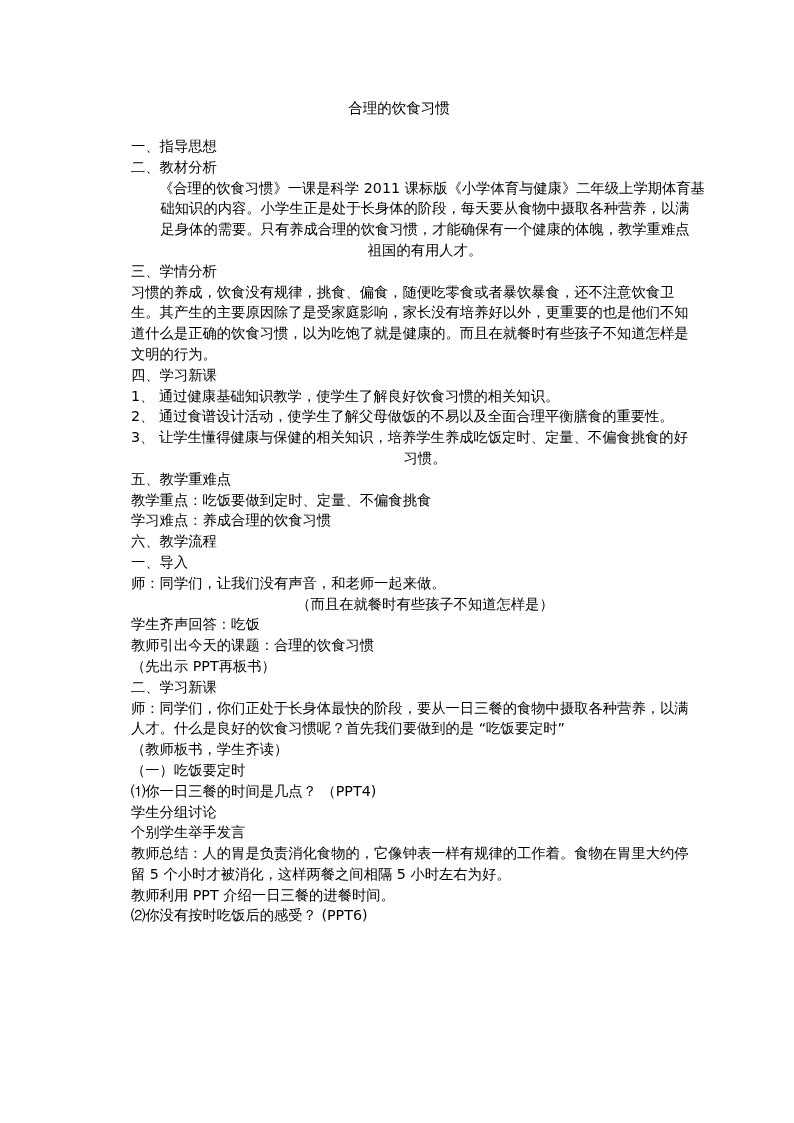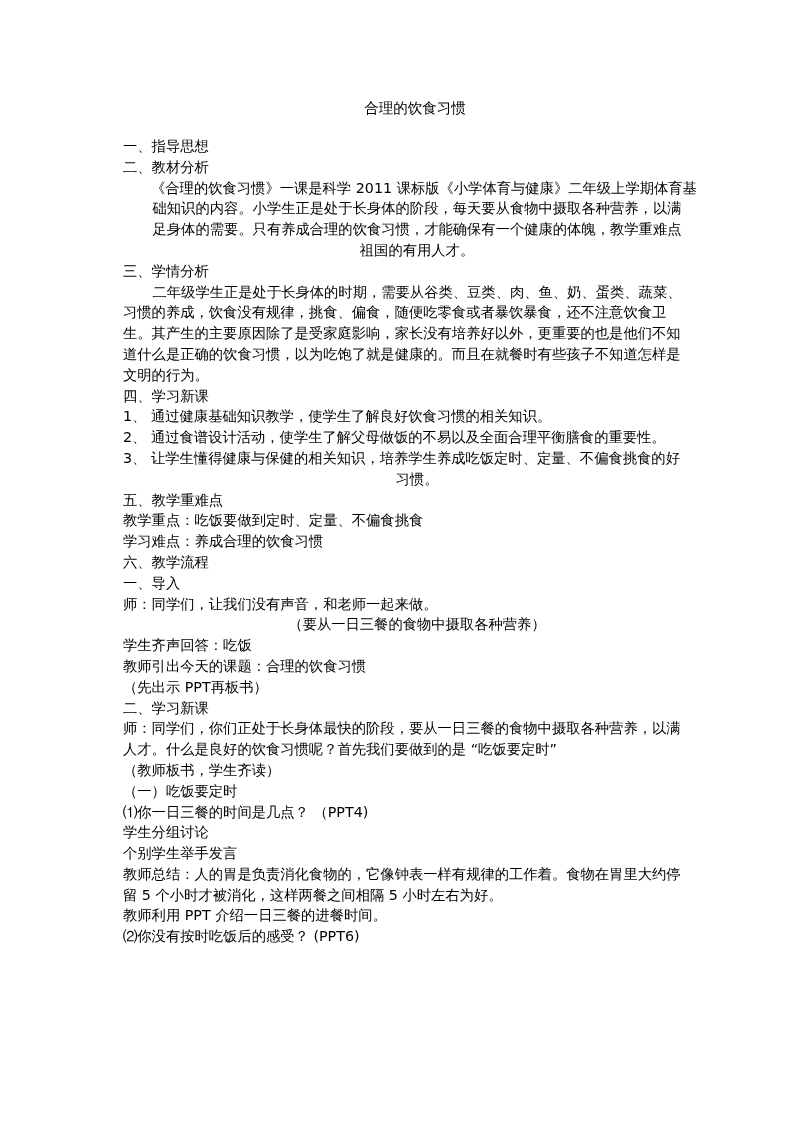--- a/index.html
+++ b/index.html
@@ -1,54 +1,53 @@
 <!DOCTYPE html>
 <html><head>
 <meta charset="utf-8">
 <style>
   html, body { margin: 0; padding: 0; background: #ffffff; }
   body { width: 794px; height: 1123px; position: relative; overflow: hidden;
          font-family: "DejaVu Sans", "Liberation Sans", sans-serif; color: #000; }
   .page { position: absolute; left: 119px; top: 0; width: 560px; }
-  .title { position: absolute; top: 98px; left: 16px; width: 560px; text-align: center;
+  .title { position: absolute; top: 98px; left: 0; width: 560px; text-align: center;
            font-size: 14.5px; line-height: 20px; }
-  .body { position: absolute; top: 136px; left: 4px; width: 560px; font-size: 14.3px; line-height: 20.8px; }
+  .body { position: absolute; top: 136px; left: 12px; width: 560px; font-size: 14.3px; line-height: 20.8px; }
   .line { white-space: nowrap; height: 20.8px; }
   .indent1 { padding-left: 28px; text-align: center; }
 </style>
 </head>
 <body>
 
 <div class="page">
   <div class="title">合理的饮食习惯</div>
   <div class="body" id="doc-body">
       <div class="line">一、指导思想</div>
       <div class="line">二、教材分析</div>
       <div class="line indent1">《合理的饮食习惯》一课是科学 2011 课标版《小学体育与健康》二年级上学期体育基</div>
       <div class="line indent1">础知识的内容。小学生正是处于长身体的阶段，每天要从食物中摄取各种营养，以满</div>
       <div class="line indent1">足身体的需要。只有养成合理的饮食习惯，才能确保有一个健康的体魄，教学重难点</div>
       <div class="line indent1">祖国的有用人才。</div>
       <div class="line">三、学情分析</div>
-      <div class="line indent1">二年级学生正是处于长身体的时期，需要从谷类、豆类、肉、鱼、奶、蛋类、蔬菜、</div>
       <div class="line">习惯的养成，饮食没有规律，挑食、偏食，随便吃零食或者暴饮暴食，还不注意饮食卫</div>
       <div class="line">生。其产生的主要原因除了是受家庭影响，家长没有培养好以外，更重要的也是他们不知</div>
       <div class="line">道什么是正确的饮食习惯，以为吃饱了就是健康的。而且在就餐时有些孩子不知道怎样是</div>
       <div class="line">文明的行为。</div>
       <div class="line">四、学习新课</div>
       <div class="line">1、 通过健康基础知识教学，使学生了解良好饮食习惯的相关知识。</div>
       <div class="line">2、 通过食谱设计活动，使学生了解父母做饭的不易以及全面合理平衡膳食的重要性。</div>
       <div class="line">3、 让学生懂得健康与保健的相关知识，培养学生养成吃饭定时、定量、不偏食挑食的好</div>
       <div class="line indent1">习惯。</div>
       <div class="line">五、教学重难点</div>
       <div class="line">教学重点：吃饭要做到定时、定量、不偏食挑食</div>
       <div class="line">学习难点：养成合理的饮食习惯</div>
       <div class="line">六、教学流程</div>
       <div class="line">一、导入</div>
       <div class="line">师：同学们，让我们没有声音，和老师一起来做。</div>
-      <div class="line indent1">（要从一日三餐的食物中摄取各种营养）</div>
+      <div class="line indent1">（而且在就餐时有些孩子不知道怎样是）</div>
       <div class="line">学生齐声回答：吃饭</div>
       <div class="line">教师引出今天的课题：合理的饮食习惯</div>
       <div class="line">（先出示 PPT再板书）</div>
       <div class="line">二、学习新课</div>
       <div class="line">师：同学们，你们正处于长身体最快的阶段，要从一日三餐的食物中摄取各种营养，以满</div>
       <div class="line">人才。什么是良好的饮食习惯呢？首先我们要做到的是 “吃饭要定时”</div>
       <div class="line">（教师板书，学生齐读）</div>
       <div class="line">（一）吃饭要定时</div>
       <div class="line">⑴你一日三餐的时间是几点？ （PPT4)</div>
       <div class="line"> 学生分组讨论</div>

